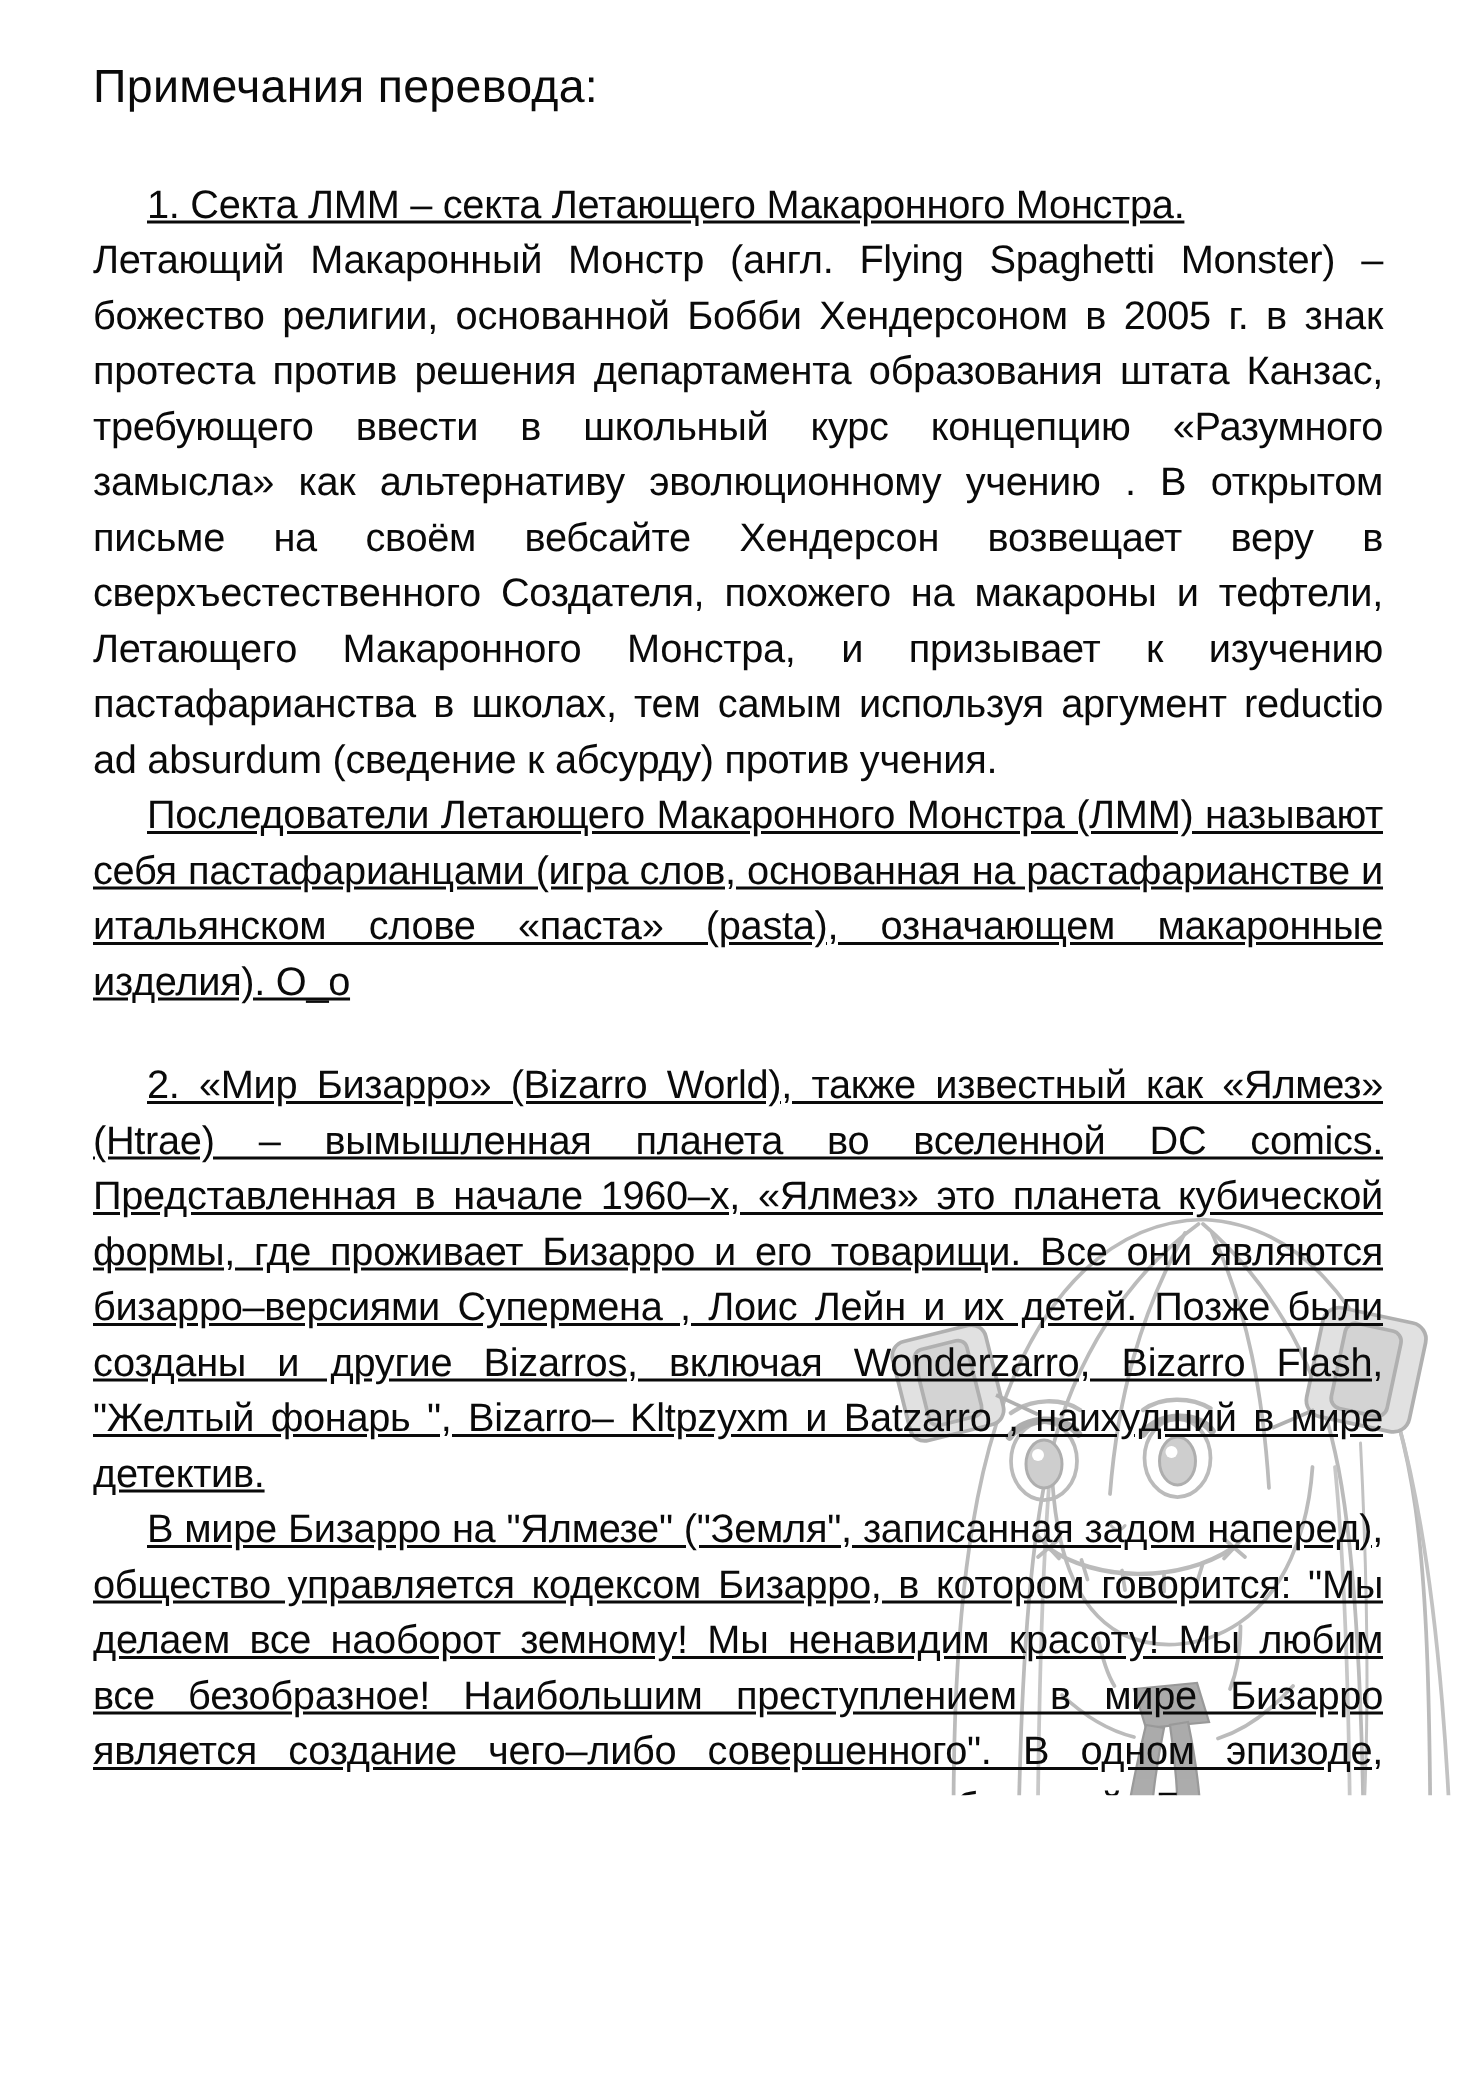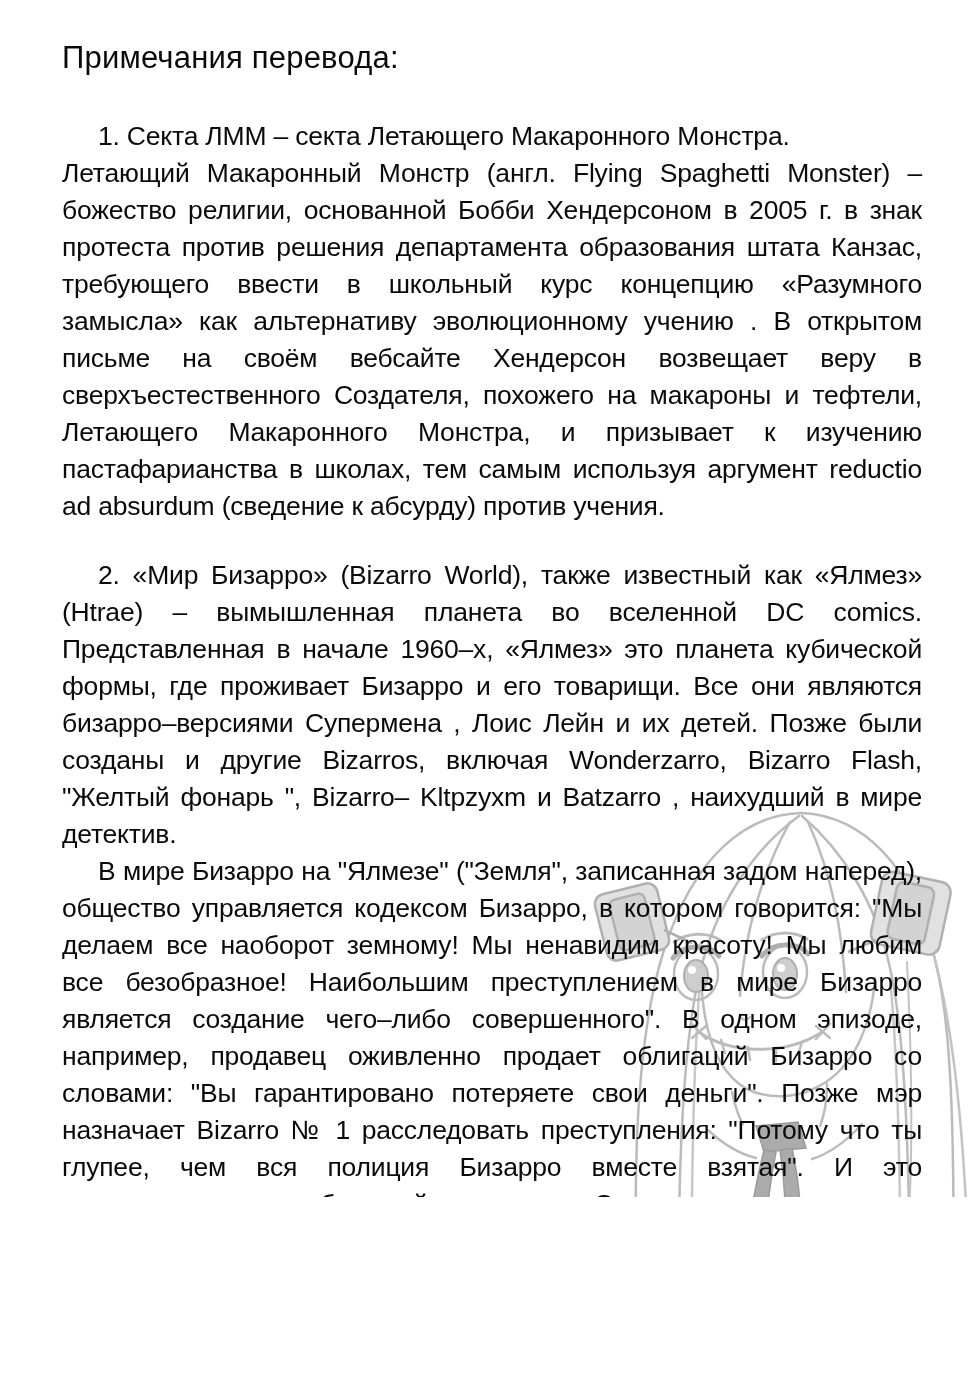--- a/index.html
+++ b/index.html
@@ -34,21 +34,21 @@
     margin: 0 0 42px 0;
   }
   .note p {
     font-size: 26.5px;
     line-height: 37px;
     letter-spacing: -0.2px;
     margin: 0;
     text-align: justify;
   }
   .note p.lead { text-align: left; }
-  .indent { text-indent: 36px; }
+  .indent { text-indent: 36px; text-decoration: underline; }
   .note-2 { margin-top: 32px; }
   .credit {
     font-size: 26.5px;
     line-height: 37px;
     margin: 0;
     text-indent: 14px;
     text-align: left;
   }
 </style>
 </head>
@@ -133,20 +133,21 @@
       <path d="M 212 368 C 222 416 224 458 216 505 L 200 494 C 208 452 206 410 200 370 Z"></path>
     </g>
   </svg>
 
   <div class="content">
     <h1 class="title">Примечания перевода:</h1>
 
     <div class="note note-1">
       <p class="lead indent">1. Секта ЛММ – секта Летающего Макаронного Монстра.</p>
       <p>Летающий Макаронный Монстр (англ. Flying Spaghetti Monster) – божество религии, основанной Бобби Хендерсоном в 2005 г. в знак протеста против решения департамента образования штата Канзас, требующего ввести в школьный курс концепцию «Разумного замысла» как альтернативу эволюционному учению . В открытом письме на своём вебсайте Хендерсон возвещает веру в сверхъестественного Создателя, похожего на макароны и тефтели, Летающего Макаронного Монстра, и призывает к изучению пастафарианства в школах, тем самым используя аргумент reductio ad absurdum (сведение к абсурду) против учения.</p>
+      <p class="indent">Последователи Летающего Макаронного Монстра (ЛММ) называют себя пастафарианцами (игра слов, основанная на растафарианстве и итальянском слове «паста» (pasta), означающем макаронные изделия). О_о</p>
     </div>
 
     <div class="note note-2">
       <p class="indent">2. «Мир Бизарро» (Bizarro World), также известный как «Ялмез» (Htrae) –  вымышленная планета во вселенной DC comics. Представленная в начале 1960–х, «Ялмез» это планета кубической формы, где проживает Бизарро и его товарищи. Все они являются бизарро–версиями Супермена , Лоис Лейн и их детей. Позже были созданы и другие Bizarros, включая Wonderzarro, Bizarro Flash, "Желтый фонарь ", Bizarro– Kltpzyxm и Batzarro , наихудший в мире детектив.</p>
       <p class="indent">В мире Бизарро на "Ялмезе" ("Земля", записанная задом наперед), общество управляется кодексом Бизарро, в котором говорится: "Мы делаем все наоборот земному! Мы ненавидим красоту! Мы любим все безобразное! Наибольшим преступлением в мире Бизарро является создание чего–либо совершенного". В одном эпизоде, например, продавец  оживленно продает облигаций Бизарро со словами: "Вы гарантировано потеряете свои деньги". Позже мэр назначает Bizarro № 1 расследовать преступления: "Потому что ты глупее, чем вся полиция Бизарро вместе взятая". И это воспринимается, как большой комплимент. О_о</p>
     </div>
 
     <p class="credit">(с) Википедия</p>
   </div>
 

